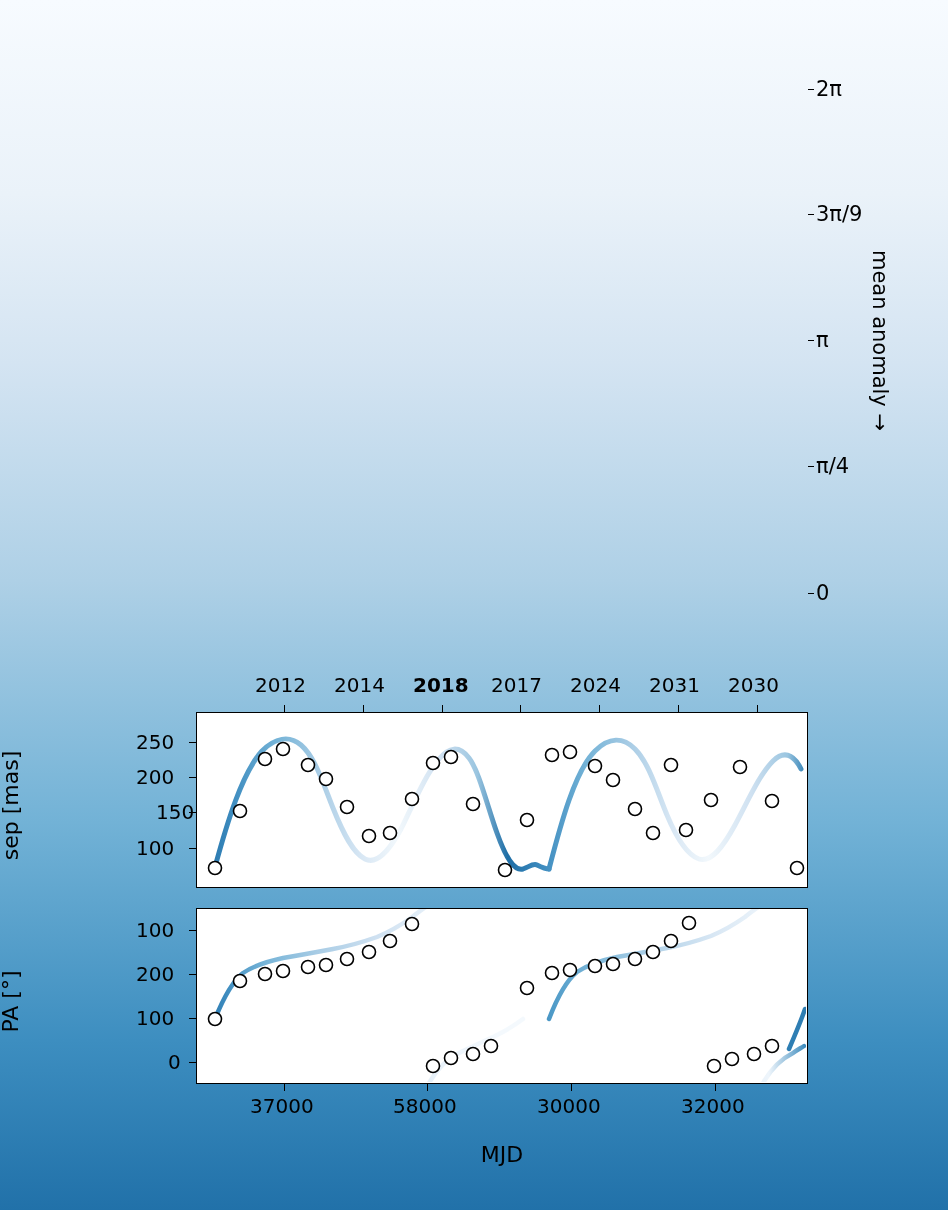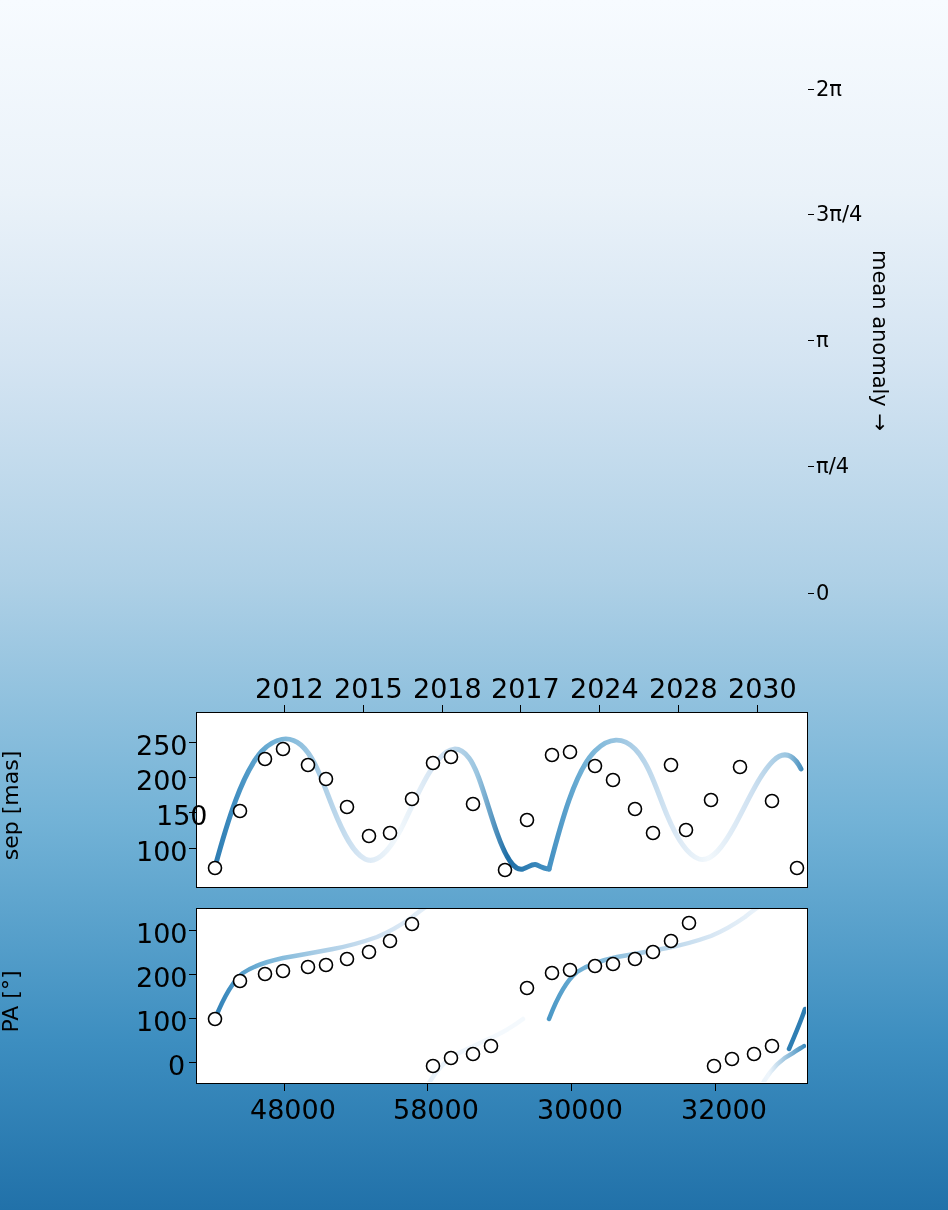--- a/index.html
+++ b/index.html
@@ -93,21 +93,21 @@
     font-size: 22px;
   }
   .axis-label-y {
     position: absolute;
     font-size: 22px;
     white-space: nowrap;
     transform-origin: center center;
   }
   .tick-label {
     position: absolute;
-    font-size: 27px;
+    font-size: 20px;
     white-space: nowrap;
   }
   .tickmark {
     position: absolute;
     background: #000;
   }
   
   #sep-panel {
     left: 196px;
     top: 712px;
@@ -223,39 +223,39 @@
   </div>
   <div class="cbar-tick" style="top:593px;"></div>
   <div class="cbar-tick" style="top:466px;"></div>
   <div class="cbar-tick" style="top:340px;"></div>
   <div class="cbar-tick" style="top:214px;"></div>
   <div class="cbar-tick" style="top:89px;"></div>
 
   <div class="cbar-tick-label" style="top:593px;">0</div>
   <div class="cbar-tick-label" style="top:466px;">π/4</div>
   <div class="cbar-tick-label" style="top:340px;">π</div>
-  <div class="cbar-tick-label" style="top:214px;">3π/4</div>
+  <div class="cbar-tick-label" style="top:214px;">3π/9</div>
   <div class="cbar-tick-label" style="top:89px;">2π</div>
 
   <div id="cbar-axis-label">mean anomaly →</div>
 
   <div class="tickmark" style="left:284px;top:705px;width:1.4px;height:7px;"></div>
   <div class="tickmark" style="left:363px;top:705px;width:1.4px;height:7px;"></div>
   <div class="tickmark" style="left:442px;top:705px;width:1.4px;height:7px;"></div>
   <div class="tickmark" style="left:520px;top:705px;width:1.4px;height:7px;"></div>
   <div class="tickmark" style="left:599px;top:705px;width:1.4px;height:7px;"></div>
   <div class="tickmark" style="left:678px;top:705px;width:1.4px;height:7px;"></div>
   <div class="tickmark" style="left:757px;top:705px;width:1.4px;height:7px;"></div>
 
   <div class="tick-label" style="left:255px;top:673px;">2012</div>
-  <div class="tick-label" style="left:334px;top:673px;">2015</div>
-  <div class="tick-label" style="left:413px;top:673px;">2018</div>
+  <div class="tick-label" style="left:334px;top:673px;">2014</div>
+  <div class="tick-label" style="left:413px;top:673px;font-weight:bold;">2018</div>
   <div class="tick-label" style="left:491px;top:673px;">2017</div>
   <div class="tick-label" style="left:570px;top:673px;text-align:right;">2024</div>
-  <div class="tick-label" style="left:649px;top:673px;">2028</div>
+  <div class="tick-label" style="left:649px;top:673px;">2031</div>
   <div class="tick-label" style="left:728px;top:673px;">2030</div>
 
   <div class="panel" id="sep-panel">
     <svg width="609" height="173" viewBox="0 0 609 173">
       <defs>
         <linearGradient id="sepGrad" gradientUnits="userSpaceOnUse" x1="0" y1="0" x2="609" y2="0">
           <stop offset="0.00" stop-color="#1c6ca5"></stop>
           <stop offset="0.06" stop-color="#3f8dc0"></stop>
           <stop offset="0.13" stop-color="#74b3d7"></stop>
           <stop offset="0.20" stop-color="#a8cce5"></stop>
@@ -404,19 +404,20 @@
   <div class="tick-label" style="left:136px;top:1006px;">100</div>
   <div class="tick-label" style="left:168px;top:1050px;">0</div>
 
   <div class="axis-label-y" style="left:10px;top:989px;width:200px;text-align:center;transform:translate(-100px,0) rotate(-90deg);">PA [°]</div>
 
   <div class="tickmark" style="left:284px;top:1084px;width:1.4px;height:7px;"></div>
   <div class="tickmark" style="left:427px;top:1084px;width:1.4px;height:7px;"></div>
   <div class="tickmark" style="left:571px;top:1084px;width:1.4px;height:7px;"></div>
   <div class="tickmark" style="left:715px;top:1084px;width:1.4px;height:7px;"></div>
 
-  <div class="tick-label" style="left:250px;top:1094px;">48000</div>
+  <div class="tick-label" style="left:250px;top:1094px;">37000</div>
   <div class="tick-label" style="left:393px;top:1094px;">58000</div>
   <div class="tick-label" style="left:537px;top:1094px;">30000</div>
   <div class="tick-label" style="left:681px;top:1094px;">32000</div>
 
+  <div id="mjd-label">MJD</div>
 
 </div>
 
 </body></html>

